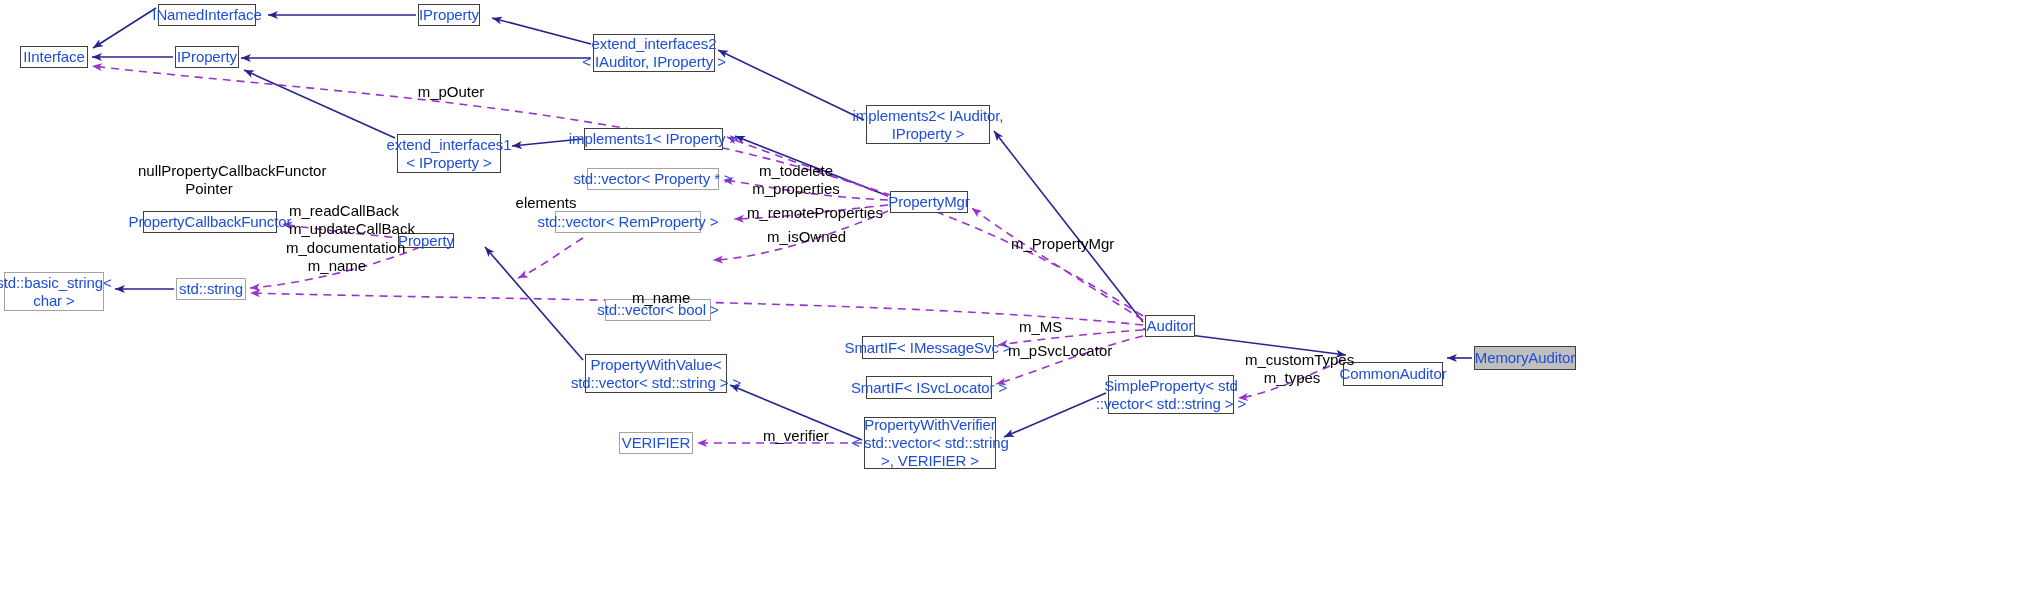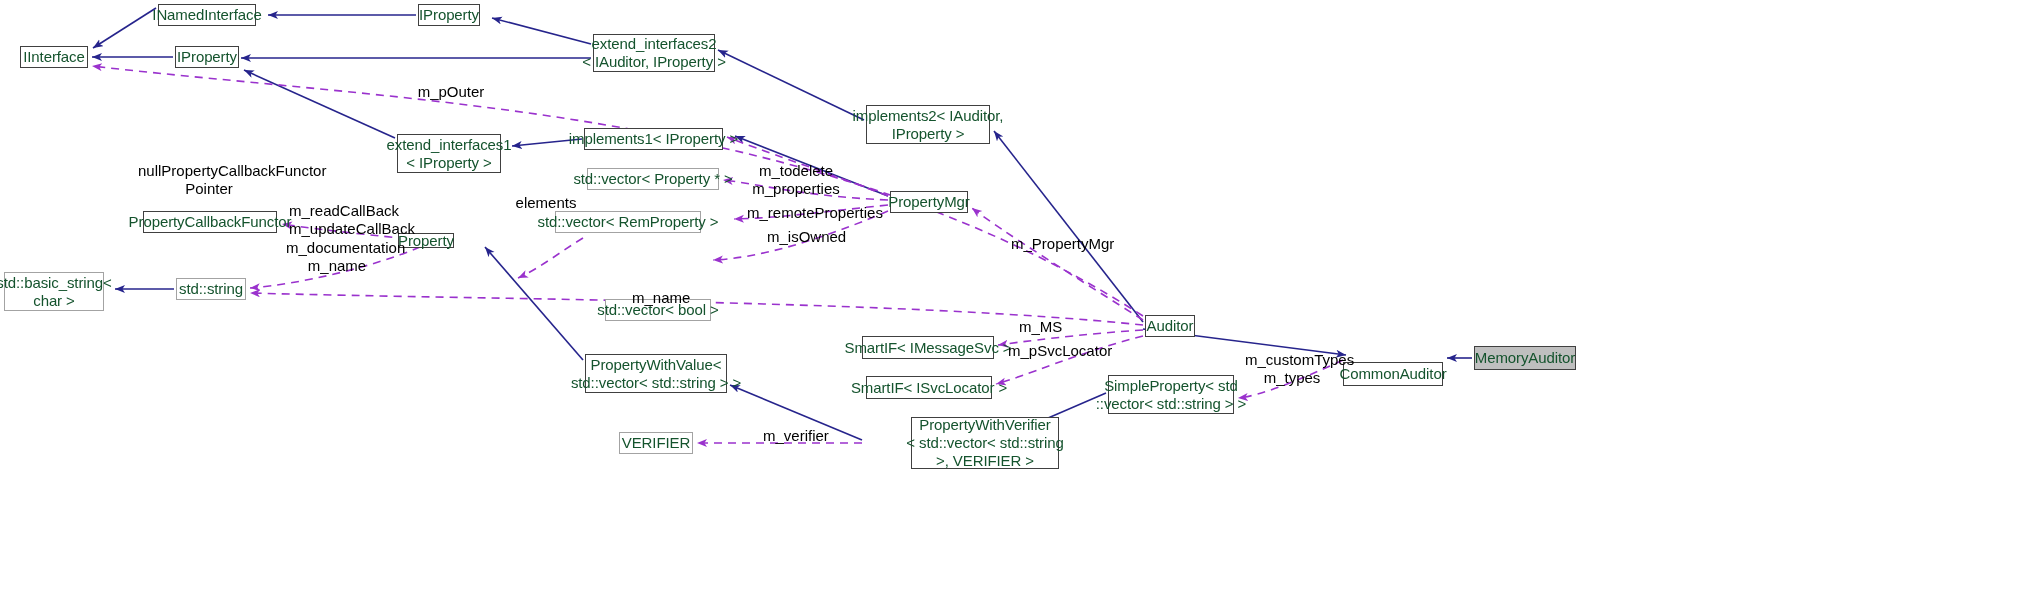--- a/index.html
+++ b/index.html
@@ -24,21 +24,21 @@
   }
   .node {
     position: absolute;
     box-sizing: border-box;
     display: flex;
     align-items: center;
     justify-content: center;
     text-align: center;
     line-height: 1.18;
     white-space: pre;
-    color: #14532d;
+    color: #1d4ed8;
     background: #ffffff;
     border: 1px solid #000000;
     font-size: 15px;
     letter-spacing: -0.1px;
   }
   .node.solid-dark { border: 1.5px solid #404040; }
   .node.light      { border: 1px solid #a3a3a3; }
   .node.filled     { background: #bfbfbf; border: 1.5px solid #404040; }
   .edge-label {
     position: absolute;
@@ -149,21 +149,21 @@
   <div class="node solid-dark" style="left:585px; top:354px; width:142px; height:39px;">PropertyWithValue&lt;
 std::vector&lt; std::string &gt; &gt;</div>
 
   <div class="node solid-dark" style="left:866px; top:376px; width:126px; height:23px;">SmartIF&lt; ISvcLocator &gt;</div>
 
   <div class="node solid-dark" style="left:1108px; top:375px; width:126px; height:39px;">SimpleProperty&lt; std
 ::vector&lt; std::string &gt; &gt;</div>
 
   <div class="node light" style="left:619px; top:432px; width:74px; height:22px;">VERIFIER</div>
 
-  <div class="node solid-dark" style="left:864px; top:417px; width:148px; height:52px;margin-left:47px;">PropertyWithVerifier
+  <div class="node solid-dark" style="left:864px; top:417px; width:132px; height:52px;">PropertyWithVerifier
 &lt; std::vector&lt; std::string
 &gt;, VERIFIER &gt;</div>
 
   <div class="edge-label" style="left:414px; top:83px; width:74px;">m_pOuter</div>
 
   <div class="edge-label" style="left:138px; top:162px; width:142px;">nullPropertyCallbackFunctor
 Pointer</div>
 
   <div class="edge-label" style="left:752px; top:162px; width:88px;">m_todelete
 m_properties</div>

